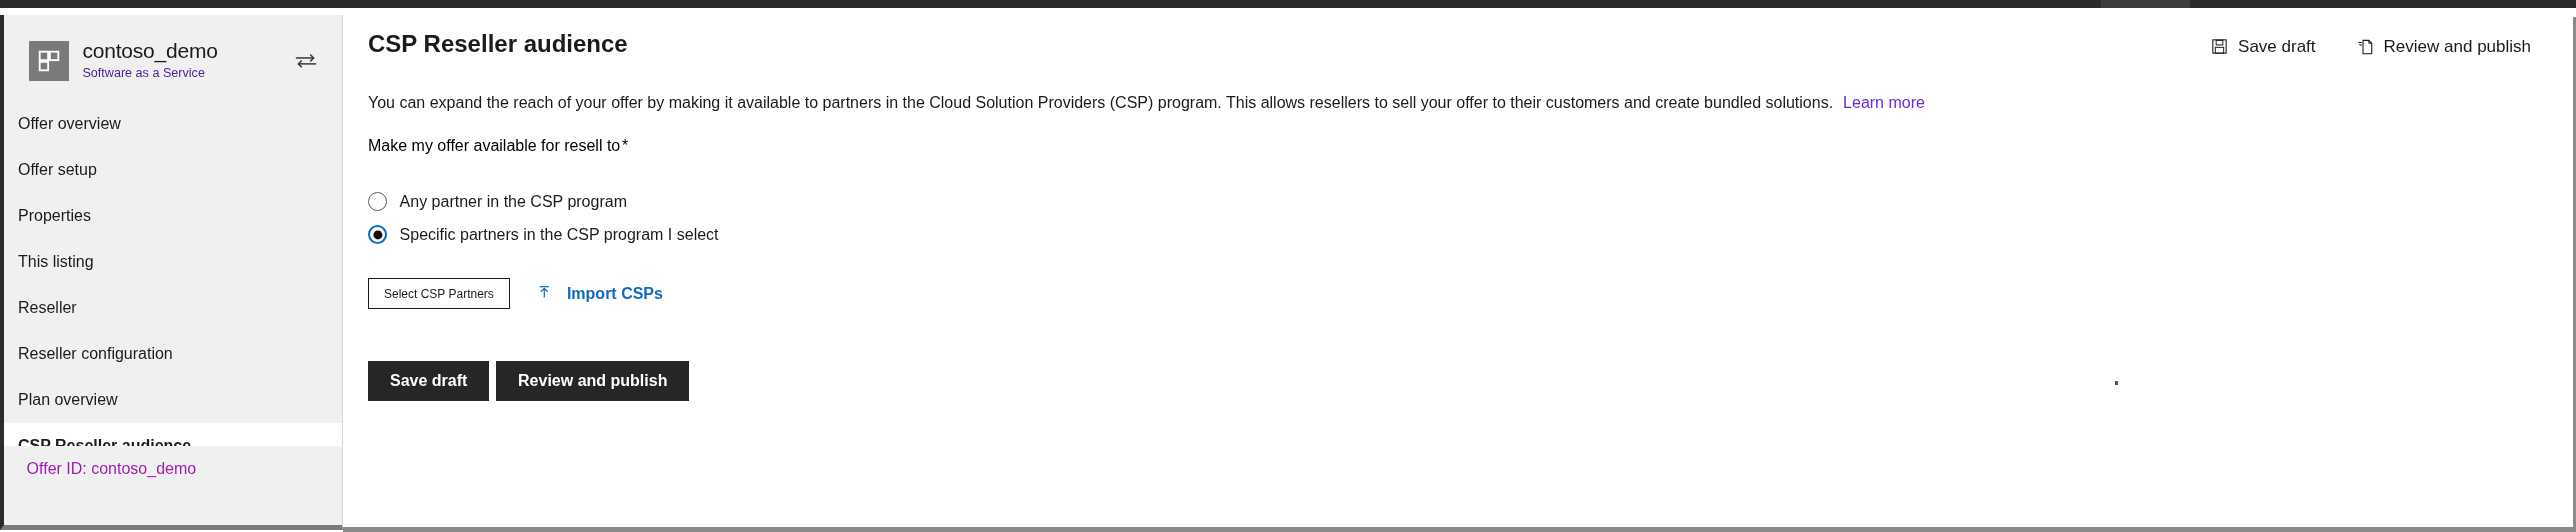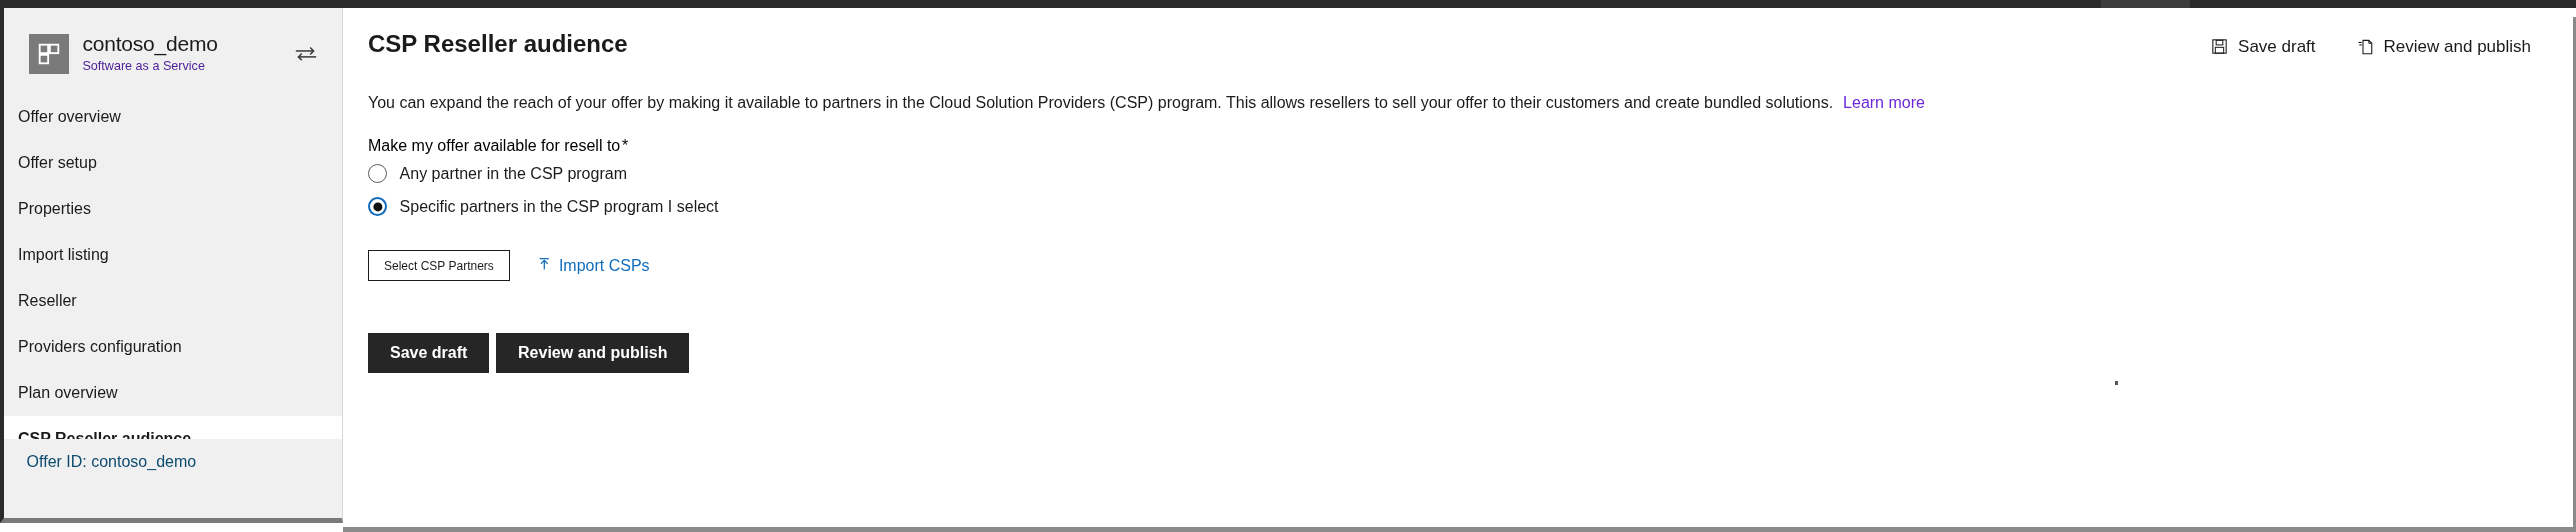--- a/index.html
+++ b/index.html
@@ -38,21 +38,21 @@
     top: 8.4px; left: 0;
     width: 2576px;
     height: 516px;
     background: #ffffff;
     box-sizing: border-box;
   }
 
   
   .sidebar {
     position: absolute;
-    top: 0;
+    top: 7px;
     left: 0;
     width: 343px;
     height: 515px;
     background: #f0f0f0;
     border-left: 4.2px solid #2b2b2b;
     border-right: 0.8px solid #d6d6d6;
     border-bottom: 5px solid #7a7a7a;
     box-sizing: border-box;
   }
 
@@ -122,21 +122,21 @@
     position: absolute;
     left: 0;
     bottom: 5px;
     width: 100%;
     height: 74px;
     background: #f0f0f0;
     padding-left: 22.6px;
     padding-top: 13.4px;
     box-sizing: border-box;
     font-size: 16px;
-    color: #0c4a6e;
+    color: #a21caf;
   }
 
   
   .main {
     position: absolute;
     top: 8.4px;
     left: 343px;
     width: 2233px;
     height: 515px;
     background: #ffffff;
@@ -190,21 +190,21 @@
     cursor: pointer;
   }
 
   .field-label {
     margin-top: 23.5px;
     font-size: 16px;
     color: #000000;
   }
   .field-label .req { margin-left: 1.7px; }
 
-  .radio-group { margin-top: 2px; text-align: center; }
+  .radio-group { margin-top: 30px; text-align: center; }
   .radio-row {
     display: flex;
     align-items: center;
     height: 33px;
     cursor: pointer;
   }
   .radio {
     width: 19px;
     height: 19px;
     border-radius: 50%;
@@ -248,22 +248,23 @@
     padding: 7.5px 15px;
     cursor: pointer;
     font-family: "Liberation Sans", sans-serif;
   }
   .import-link {
     margin-left: 28.5px;
     color: #0f6cbd;
     font-size: 16px;
     display: flex;
     align-items: center;
-    gap: 8px;
-    cursor: pointer;
+    gap: 16px;
+    cursor: pointer;
+    font-weight: bold;
   }
 
   .footer-buttons {
     margin-top: 52px;
     display: flex;
     gap: 6.7px;
   }
   .btn-primary {
     background: #262626;
     color: #ffffff;
@@ -321,27 +322,27 @@
       <div class="nav-item">
         <span>Offer overview</span>
       </div>
       <div class="nav-item">
         <span>Offer setup</span>
       </div>
       <div class="nav-item">
         <span>Properties</span>
       </div>
       <div class="nav-item">
-        <span>Import listing</span>
+        <span>This listing</span>
       </div>
       <div class="nav-item">
         <span>Reseller</span>
       </div>
       <div class="nav-item">
-        <span>Providers configuration</span>
+        <span>Reseller configuration</span>
       </div>
       <div class="nav-item">
         <span>Plan overview</span>
       </div>
       <div class="nav-item selected">
         <span>CSP Reseller audience</span>
       </div>
     </div>
 
     <div class="sidebar-footer">Offer ID: contoso_demo</div>

